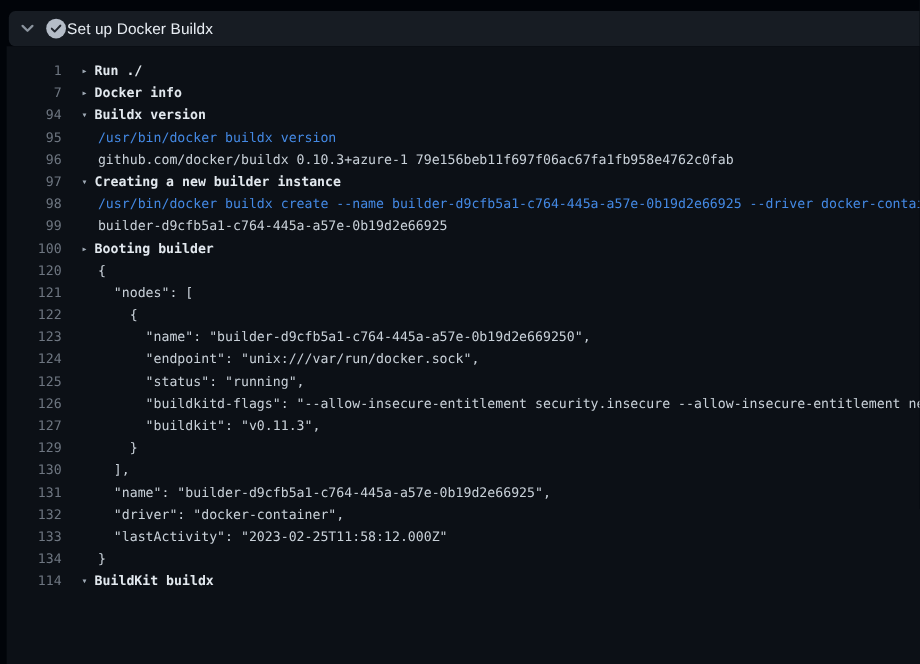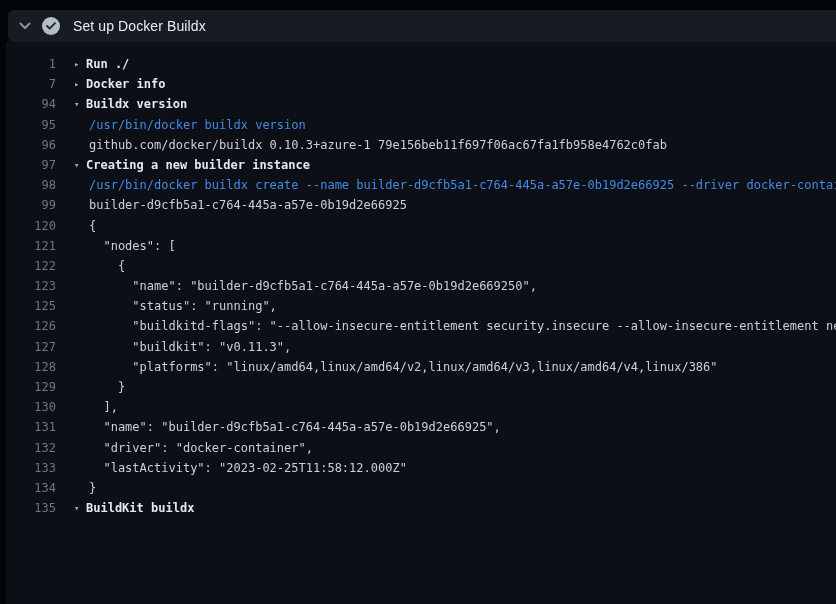--- a/index.html
+++ b/index.html
@@ -23,21 +23,21 @@
     width: 34px; display: flex; justify-content: center; align-items: center;
     flex: none;
   }
   .check-circle {
     width: 18px; height: 18px; border-radius: 50%;
     background: var(--check-bg, #b5bdc8);
     display: flex; align-items: center; justify-content: center;
     flex: none;
   }
   .step-title {
-    margin-left: 13px;
+    margin-left: 1px;
     color: var(--title-fg, #e8edf3);
     font-family: "Liberation Sans", sans-serif;
     font-size: 14px;
     font-weight: 500;
     letter-spacing: .1px;
   }
   .log {
     position: absolute;
     left: 6px; top: 42px; right: 0; bottom: 0;
     background: var(--log-bg, #0c1016);
@@ -91,28 +91,29 @@
 
 <div class="log">
     <div class="row"><span class="ln">1</span><span class="txt group-line"><span class="arrow">▸</span><span>Run ./</span></span></div>
     <div class="row"><span class="ln">7</span><span class="txt group-line"><span class="arrow">▸</span><span>Docker info</span></span></div>
     <div class="row"><span class="ln">94</span><span class="txt group-line"><span class="arrow">▾</span><span>Buildx version</span></span></div>
     <div class="row"><span class="ln">95</span><span class="txt"><span class="pad"></span><span class="cmd">/usr/bin/docker buildx version</span></span></div>
     <div class="row"><span class="ln">96</span><span class="txt"><span class="pad"></span><span>github.com/docker/buildx 0.10.3+azure-1 79e156beb11f697f06ac67fa1fb958e4762c0fab</span></span></div>
     <div class="row"><span class="ln">97</span><span class="txt group-line"><span class="arrow">▾</span><span>Creating a new builder instance</span></span></div>
     <div class="row"><span class="ln">98</span><span class="txt"><span class="pad"></span><span class="cmd">/usr/bin/docker buildx create --name builder-d9cfb5a1-c764-445a-a57e-0b19d2e66925 --driver docker-container</span></span></div>
     <div class="row"><span class="ln">99</span><span class="txt"><span class="pad"></span><span>builder-d9cfb5a1-c764-445a-a57e-0b19d2e66925</span></span></div>
+    <div class="row"><span class="ln">100</span><span class="txt group-line"><span class="arrow">▸</span><span>Booting builder</span></span></div>
     <div class="row"><span class="ln">120</span><span class="txt"><span class="pad"></span><span>{</span></span></div>
     <div class="row"><span class="ln">121</span><span class="txt"><span class="pad"></span><span>  "nodes": [</span></span></div>
     <div class="row"><span class="ln">122</span><span class="txt"><span class="pad"></span><span>    {</span></span></div>
     <div class="row"><span class="ln">123</span><span class="txt"><span class="pad"></span><span>      "name": "builder-d9cfb5a1-c764-445a-a57e-0b19d2e669250",</span></span></div>
+    <div class="row"><span class="ln">124</span><span class="txt"><span class="pad"></span><span>      "endpoint": "unix:///var/run/docker.sock",</span></span></div>
     <div class="row"><span class="ln">125</span><span class="txt"><span class="pad"></span><span>      "status": "running",</span></span></div>
     <div class="row"><span class="ln">126</span><span class="txt"><span class="pad"></span><span>      "buildkitd-flags": "--allow-insecure-entitlement security.insecure --allow-insecure-entitlement network</span></span></div>
     <div class="row"><span class="ln">127</span><span class="txt"><span class="pad"></span><span>      "buildkit": "v0.11.3",</span></span></div>
-    <div class="row"><span class="ln">128</span><span class="txt"><span class="pad"></span><span>      "platforms": "linux/amd64,linux/amd64/v2,linux/amd64/v3,linux/amd64/v4,linux/386"</span></span></div>
     <div class="row"><span class="ln">129</span><span class="txt"><span class="pad"></span><span>    }</span></span></div>
     <div class="row"><span class="ln">130</span><span class="txt"><span class="pad"></span><span>  ],</span></span></div>
     <div class="row"><span class="ln">131</span><span class="txt"><span class="pad"></span><span>  "name": "builder-d9cfb5a1-c764-445a-a57e-0b19d2e66925",</span></span></div>
     <div class="row"><span class="ln">132</span><span class="txt"><span class="pad"></span><span>  "driver": "docker-container",</span></span></div>
     <div class="row"><span class="ln">133</span><span class="txt"><span class="pad"></span><span>  "lastActivity": "2023-02-25T11:58:12.000Z"</span></span></div>
     <div class="row"><span class="ln">134</span><span class="txt"><span class="pad"></span><span>}</span></span></div>
-    <div class="row"><span class="ln">135</span><span class="txt group-line"><span class="arrow">▾</span><span>BuildKit buildx</span></span></div>
+    <div class="row"><span class="ln">114</span><span class="txt group-line"><span class="arrow">▾</span><span>BuildKit buildx</span></span></div>
   </div>
 
 </body></html>

